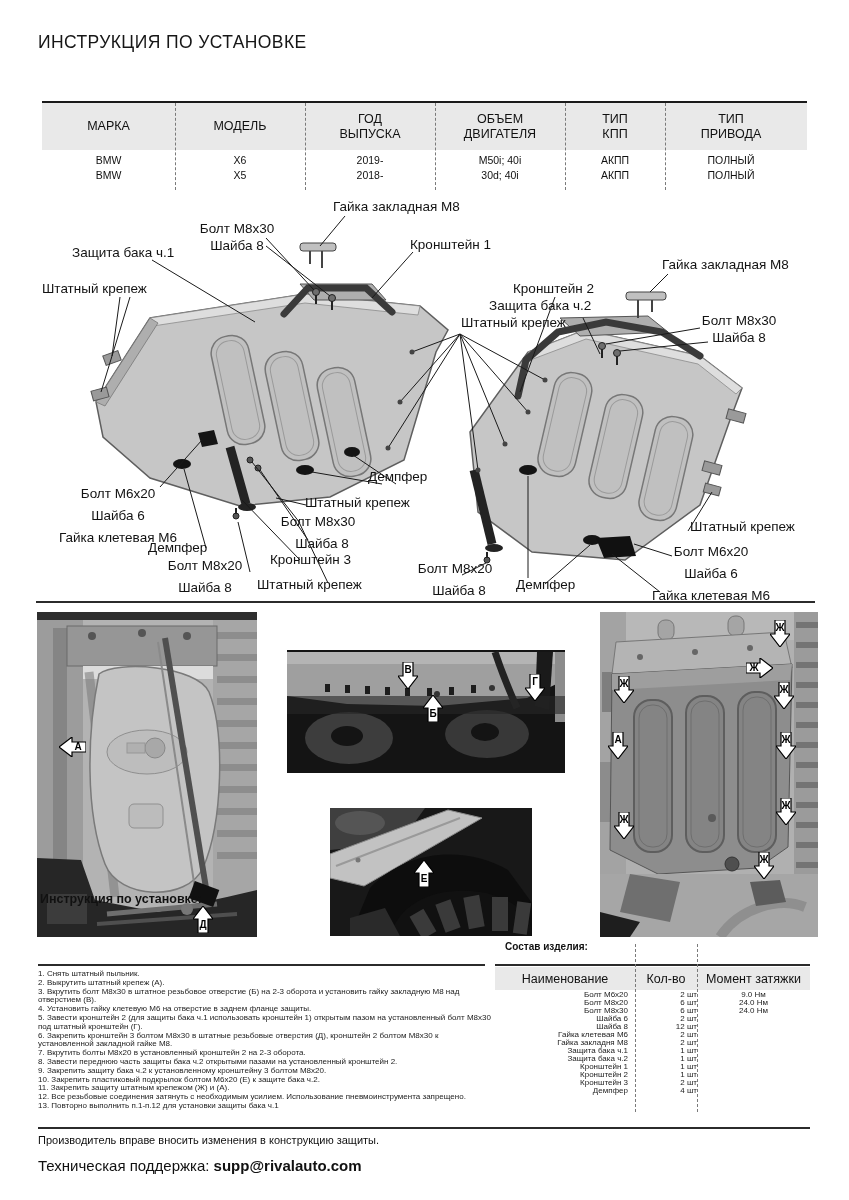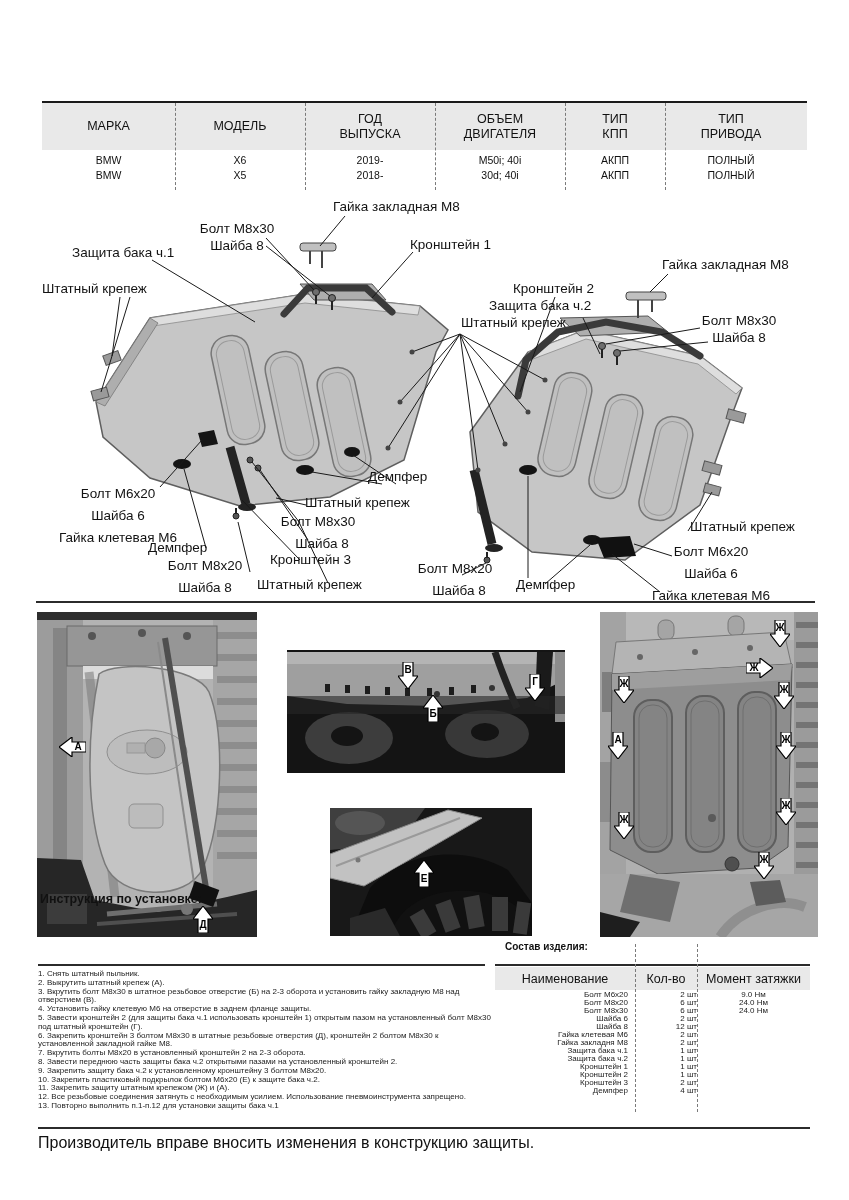--- a/index.html
+++ b/index.html
@@ -33,29 +33,30 @@
   
   .parts-h{position:absolute;left:505px;top:941px;font-size:10px;font-weight:700}
   .parts{position:absolute;left:495px;top:944px;width:315px;height:168px}
   .p-head{position:absolute;left:0;top:23px;width:315px;height:23px;background:#e9e9e9;display:flex}
   .p-head .pc{display:flex;align-items:center;justify-content:center;font-size:12.5px}
   .p-rows{position:absolute;left:0;top:47px;width:315px}
   .p-row{display:flex;height:8px;font-size:8px;line-height:8px;color:#1c1c1c}
   .pn{width:133px;text-align:right}
   .pq{width:62px;margin-left:7px;text-align:right}
   .pt{width:113px;text-align:center}
-  .foot1{position:absolute;left:38px;top:1134px;font-size:16px}
+  .foot1{position:absolute;left:38px;top:1134px;font-size:11px}
   .foot2{position:absolute;left:38px;top:1157px;font-size:15px}
   .foot2 b{font-weight:700}
 </style>
 </head>
 <body>
 
 <div class="page">
 
+  <div class="abs title" style="left:38px;top:32px">ИНСТРУКЦИЯ ПО УСТАНОВКЕ</div>
 
   <div class="fit">
     <div class="fit-head">
       <div class="fc c0">МАРКА</div>
       <div class="fc c1">МОДЕЛЬ</div>
       <div class="fc c2">ГОД ВЫПУСКА</div>
       <div class="fc c3">ОБЪЕМ ДВИГАТЕЛЯ</div>
       <div class="fc c4">ТИП КПП</div>
       <div class="fc c5">ТИП ПРИВОДА</div>
     </div>
@@ -575,14 +576,15 @@
           <div class="pq">4 шт</div>
           <div class="pt"></div>
         </div>
     </div>
     <div class="vdash" style="left:140px"></div>
     <div class="vdash" style="left:202px"></div>
   </div>
 
   <div class="rule" style="left:38px;top:1127px;width:772px"></div>
   <div class="foot1">Производитель вправе вносить изменения в конструкцию защиты.</div>
+  <div class="foot2"><span>Техническая поддержка: </span><b>supp@rivalauto.com</b></div>
 
 </div>
 
 </body></html>

